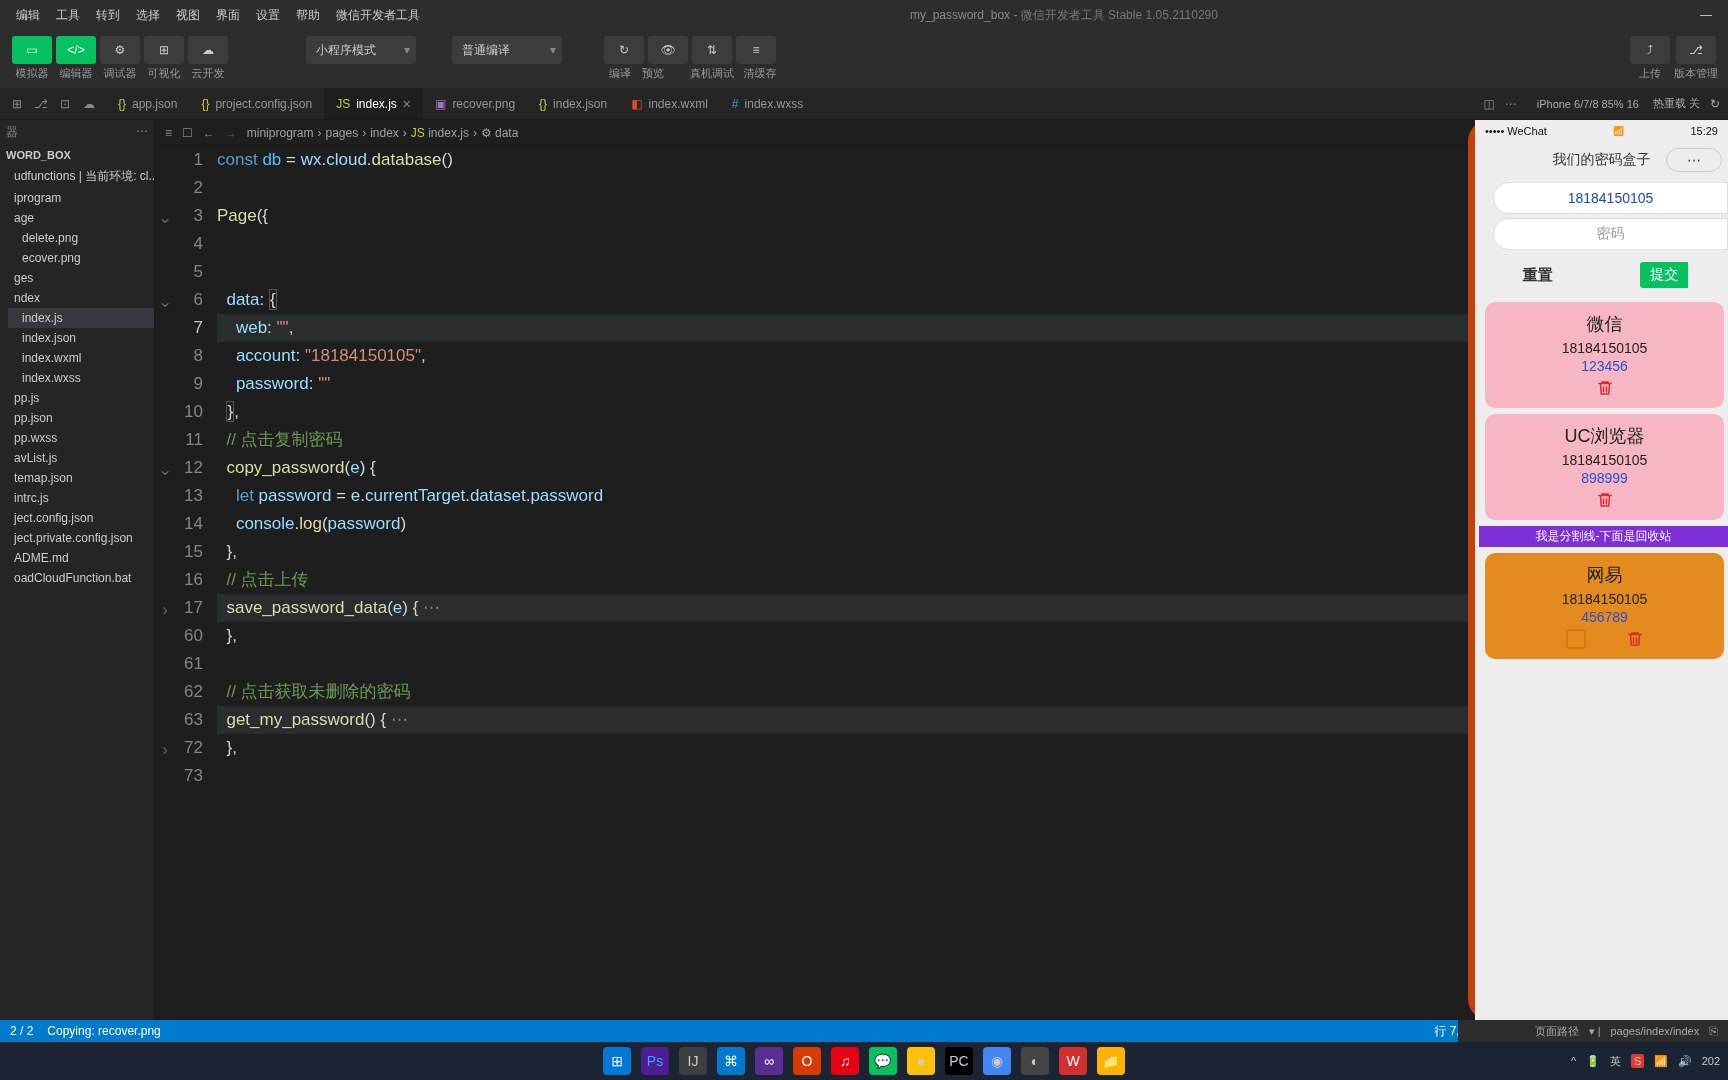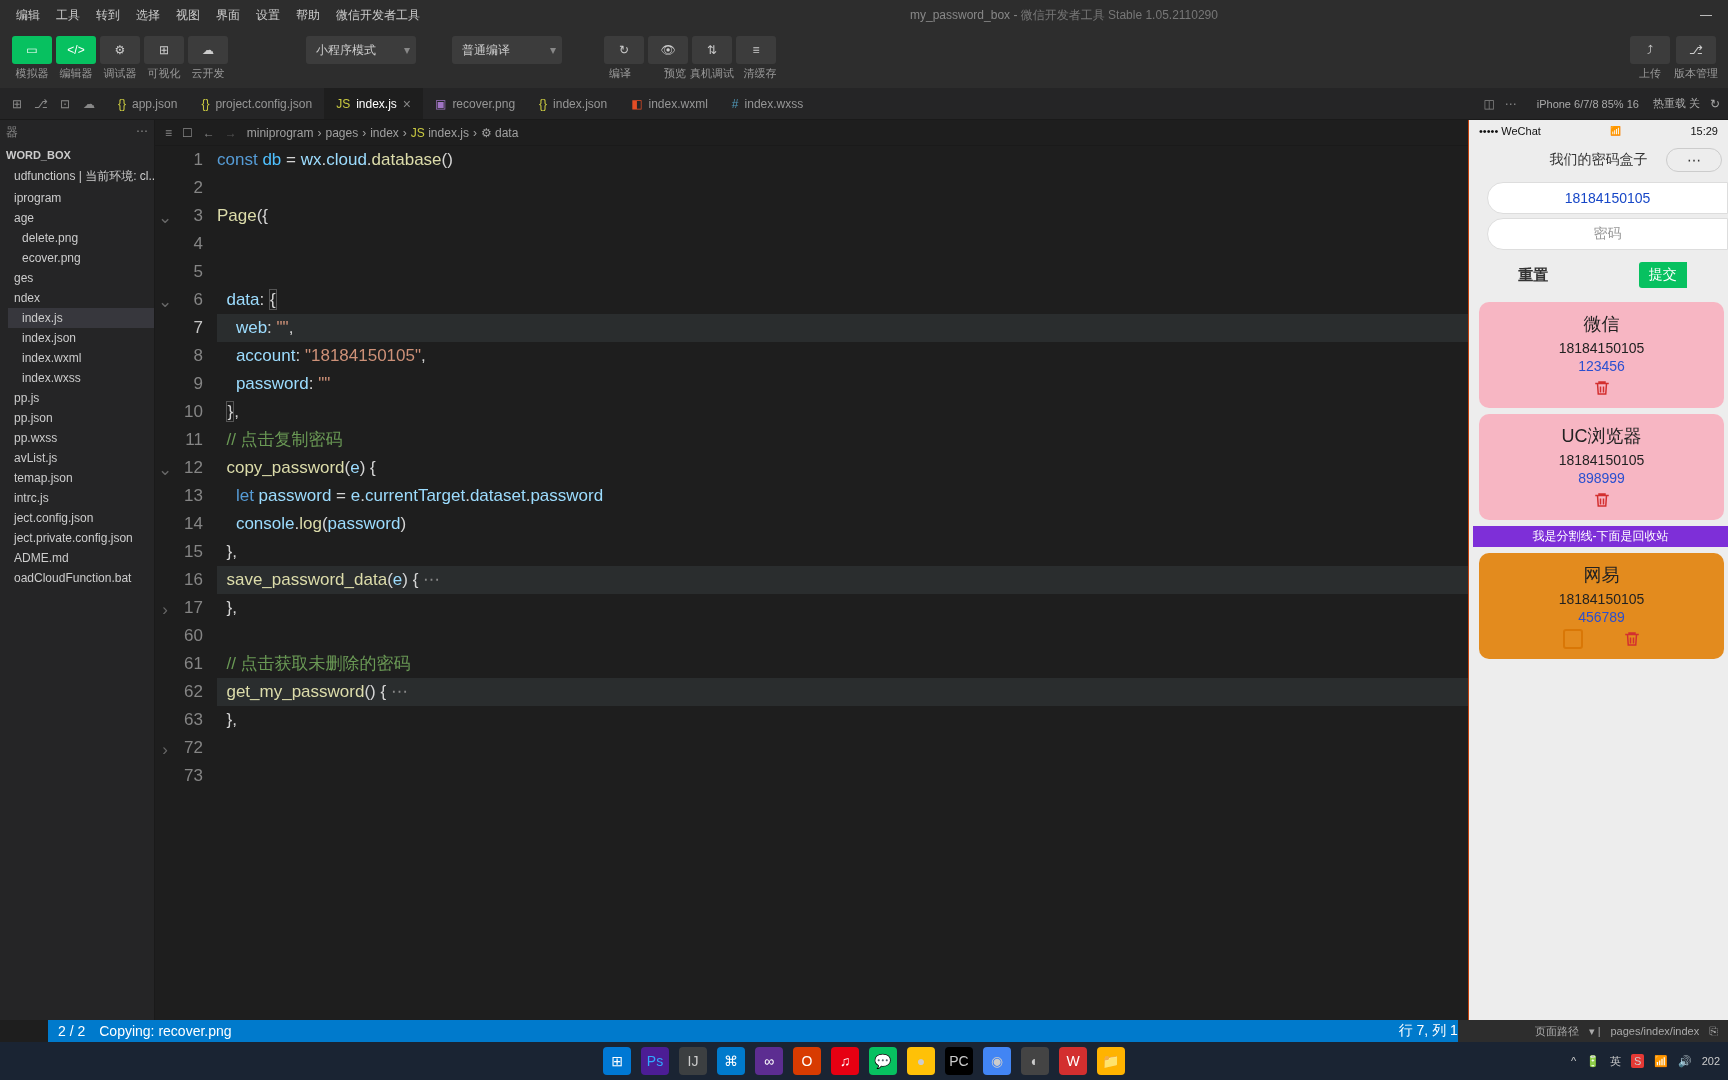--- a/index.html
+++ b/index.html
@@ -69,21 +69,21 @@
 .tk-var { color: #9cdcfe; }
 .tk-str { color: #ce9178; }
 .tk-cmt { color: #6a9955; }
 .tk-punc { color: #d4d4d4; }
 .tk-prop { color: #9cdcfe; }
 .tk-param { color: #9cdcfe; }
 .tk-const { color: #4fc1ff; }
 .tk-ell { color: #888; }
 
 
-.simulator { width: 260px; background: #14532d; border-left: 1px solid #c2410c; display: flex; flex-direction: column; color: #333; flex-shrink: 0; }
+.simulator { width: 260px; background: #14532d; border-left: 7px solid #c2410c; display: flex; flex-direction: column; color: #333; flex-shrink: 0; border-radius: 21px; }
 .sim-statusbar { height: 22px; display: flex; align-items: center; justify-content: space-between; padding: 0 10px; font-size: 11px; background: #ededed; color: #111; }
 .sim-nav { height: 36px; display: flex; align-items: center; justify-content: center; background: #ededed; font-size: 14px; position: relative; }
 .sim-nav .capsule { position: absolute; right: 6px; width: 56px; height: 24px; border: 1px solid #ccc; border-radius: 14px; display: flex; align-items: center; }
 .sim-body { flex: 1; background: #ededed; padding: 0 0 0 4px; overflow: hidden; }
 .sim-input { margin: 4px 0 4px 14px; height: 32px; background: #fff; border: 1px solid #ddd; border-radius: 16px 0 0 16px; display: flex; align-items: center; justify-content: center; color: #1747c7; font-size: 14px; }
 .sim-input.gray { color: #999; }
 .sim-btns { display: flex; justify-content: space-around; align-items: center; padding: 8px 0; }
 .sim-btn-reset { color: #333; font-size: 15px; font-weight: bold; }
 .sim-btn-submit { background: #07c160; color: #fff; padding: 4px 10px; border-radius: 3px 0 0 3px; font-size: 14px; margin-right: -4px; }
 .card { margin: 6px 4px 6px 6px; padding: 10px 6px; border-radius: 10px; text-align: center; }
@@ -92,21 +92,21 @@
 .card .c-title { font-size: 18px; color: #222; margin-bottom: 4px; }
 .card .c-acc { font-size: 14px; color: #222; margin-bottom: 2px; }
 .card .c-pwd { font-size: 14px; color: #2a4fd0; margin-bottom: 4px; }
 .card .c-icons { display:flex; justify-content:center; gap:40px; }
 .trash-icon { width: 18px; height: 20px; display: inline-block; }
 .trash-icon svg { width: 100%; height: 100%; }
 .restore-icon { width:20px; height:20px; display:inline-block; border:2px solid #d97706; border-radius:3px; position:relative;}
 .divider-bar { background: #7e2fd8; color: #fff; text-align: center; font-size: 12px; padding: 2px 0; }
 
 
-.statusbar { height: 22px; background: #007acc; color: #fff; display: flex; align-items: center; padding: 0 10px; gap: 14px; font-size: 14px; margin-left: 48px; }
+.statusbar { height: 22px; background: #007acc; color: #fff; display: flex; align-items: center; padding: 0 10px; gap: 14px; font-size: 12px; }
 .statusbar .sb-right { margin-left: auto; display: flex; gap: 14px; align-items: center; }
 
 
 .footerbar { height: 22px; background: #2d2d2d; color: #aaa; display: flex; align-items: center; padding: 0 10px; font-size: 11px; justify-content: flex-end; gap: 10px; position: absolute; right: 0; bottom: 38px; width: 270px;}
 
 
 .taskbar { height: 38px; background: #1a2433; display: flex; align-items: center; justify-content: center; gap: 10px; position: relative; }
 .taskbar .task-icon { width: 28px; height: 28px; border-radius: 4px; display: flex; align-items: center; justify-content: center; font-size: 14px; cursor: pointer; }
 .taskbar .tray { position: absolute; right: 8px; display: flex; gap: 10px; align-items: center; color: #ccc; font-size: 11px; }
 </style>
@@ -153,21 +153,21 @@
   <div style="width:20px"></div>
   <div class="tb-group">
     <div class="tb-row">
       <div class="tb-btn">↻</div>
       <div class="tb-btn">👁</div>
       <div class="tb-btn">⇅</div>
       <div class="tb-btn">≡</div>
     </div>
     <div class="tb-row" style="gap:0">
       <span class="tb-label" style="width:44px;text-align:center">编译</span>
-      <span class="tb-label" style="width:44px;text-align:right">预览</span>
+      <span class="tb-label" style="width:44px;text-align:left">预览</span>
       <span class="tb-label" style="width:52px;text-align:center">真机调试</span>
       <span class="tb-label" style="width:44px;text-align:center">清缓存</span>
     </div>
   </div>
   <div class="spacer"></div>
   <div class="tb-right">
     <div class="tb-group">
       <div class="tb-btn">⤴</div>
       <span class="tb-label">上传</span>
     </div>
@@ -332,20 +332,21 @@
 <div class="line">  <span class="tk-prop">data</span><span class="tk-punc">:</span> <span class="tk-punc" style="border:1px solid #555">{</span></div>
 <div class="line hl">    <span class="tk-prop">web</span><span class="tk-punc">:</span> <span class="tk-str">""</span><span class="tk-punc">,</span></div>
 <div class="line">    <span class="tk-prop">account</span><span class="tk-punc">:</span> <span class="tk-str">"<span>18184150105</span>"</span><span class="tk-punc">,</span></div>
 <div class="line">    <span class="tk-prop">password</span><span class="tk-punc">:</span> <span class="tk-str">""</span></div>
 <div class="line">  <span class="tk-punc" style="border:1px solid #555">}</span><span class="tk-punc">,</span></div>
 <div class="line">  <span class="tk-cmt">// 点击复制密码</span></div>
 <div class="line">  <span class="tk-fn">copy_password</span><span class="tk-punc">(</span><span class="tk-param">e</span><span class="tk-punc">) {</span></div>
 <div class="line">    <span class="tk-kw">let</span> <span class="tk-var">password</span> <span class="tk-punc">=</span> <span class="tk-var">e</span><span class="tk-punc">.</span><span class="tk-var">currentTarget</span><span class="tk-punc">.</span><span class="tk-var">dataset</span><span class="tk-punc">.</span><span class="tk-var">password</span></div>
 <div class="line">    <span class="tk-var">console</span><span class="tk-punc">.</span><span class="tk-fn">log</span><span class="tk-punc">(</span><span class="tk-var">password</span><span class="tk-punc">)</span></div>
 <div class="line">  <span class="tk-punc">},</span></div>
+<div class="line">  <span class="tk-cmt">// 点击上传</span></div>
 <div class="line hl-fold">  <span class="tk-fn">save_password_data</span><span class="tk-punc">(</span><span class="tk-param">e</span><span class="tk-punc">) {</span><span class="tk-ell"> ⋯</span></div>
 <div class="line">  <span class="tk-punc">},</span></div>
 <div class="line"></div>
 <div class="line">  <span class="tk-cmt">// 点击获取未删除的密码</span></div>
 <div class="line hl-fold">  <span class="tk-fn">get_my_password</span><span class="tk-punc">() {</span><span class="tk-ell"> ⋯</span></div>
 <div class="line">  <span class="tk-punc">},</span></div>
       </div>
     </div>
   </div>
 

